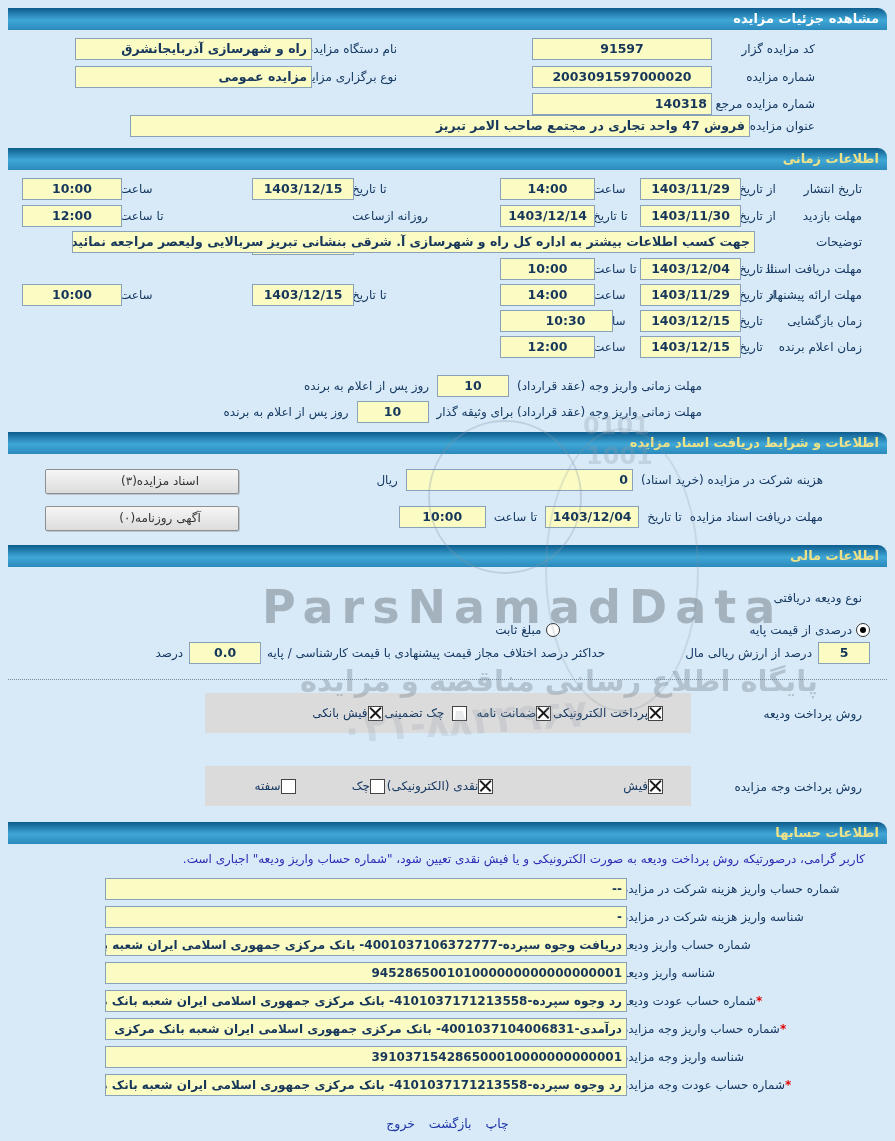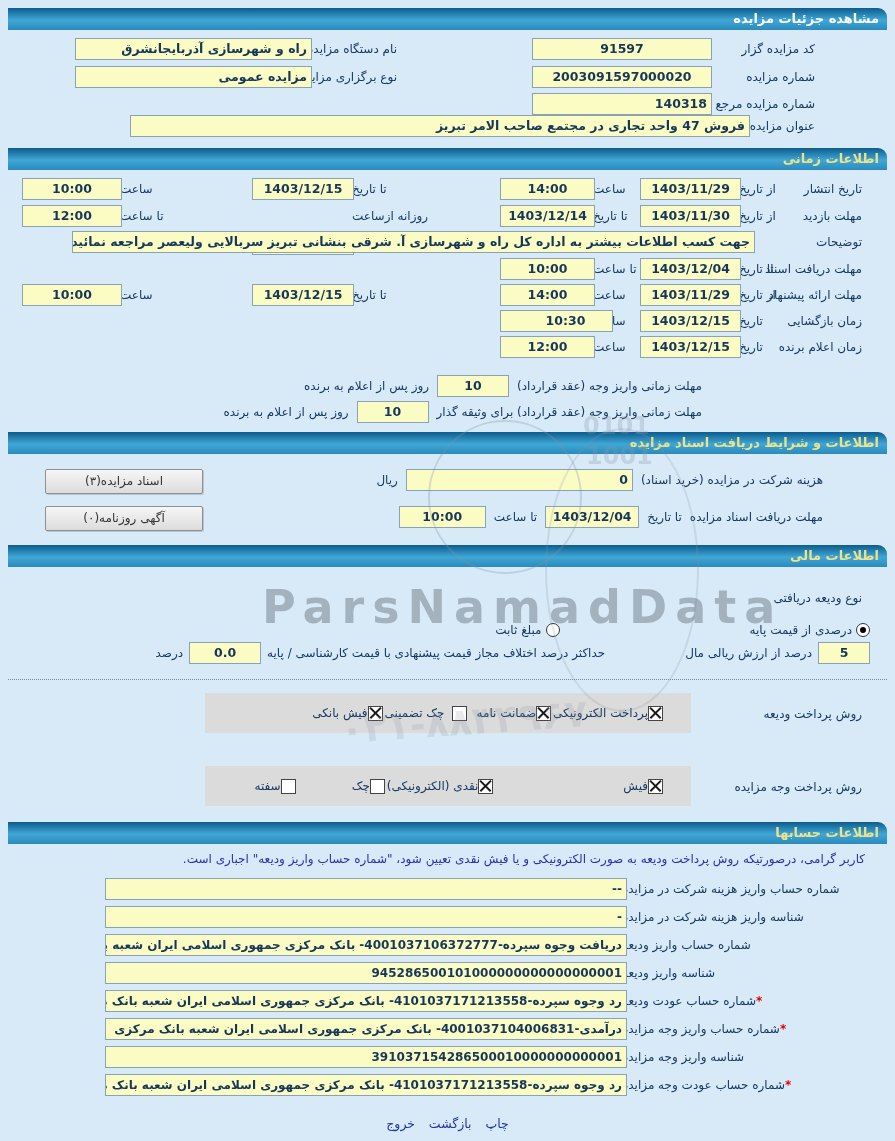--- a/index.html
+++ b/index.html
@@ -13,21 +13,21 @@
   .l{position:absolute;white-space:nowrap;line-height:22px;color:#173a63;}
   .f{position:absolute;height:20px;line-height:20px;background:#fbfcc4;border:1px solid #8aa2b8;
      padding:0 4px;font-size:12.5px;font-weight:600;color:#16365a;white-space:nowrap;overflow:hidden;box-sizing:content-box;}
   .center{text-align:center}
   .flexrow{position:absolute;display:flex;align-items:center;height:24px;column-gap:8px;}
   .flexrow .fi{position:static;height:20px;line-height:20px;background:#fbfcc4;border:1px solid #8aa2b8;
      padding:0 4px;font-size:12.5px;font-weight:600;color:#16365a;white-space:nowrap;overflow:hidden;}
   .fl{white-space:nowrap;color:#173a63;}
   .btn{position:absolute;width:156px;height:23px;line-height:22px;text-align:center;
        background:linear-gradient(#f6f6f6,#dcdcdc);border:1px solid #8f8f8f;border-radius:2px;
-       color:#333;font-size:12px;box-shadow:1px 1px 0 #b9c6d2;}
+       color:#333;font-size:12px;box-shadow:1px 1px 0 #b9c6d2;padding-left:36px;}
   .band{position:absolute;left:205px;width:486px;height:40px;background:#dbdbdb;
         display:flex;align-items:center;box-sizing:border-box;padding:0 28px 0 8px;}
   .cbitem{display:flex;align-items:center;margin-left:2px;}
   .cb{width:13px;height:13px;border:1px solid #444;background:#fff;position:relative;flex:none;}
   .cb.checked::before,.cb.checked::after{content:"";position:absolute;top:5.5px;left:-1px;width:15px;height:1.6px;background:#1a1a1a;}
   .cb.checked::before{transform:rotate(45deg);}
   .cb.checked::after{transform:rotate(-45deg);}
   .radio{width:12px;height:12px;border:1px solid #333;border-radius:50%;background:#fff;position:relative;flex:none;}
   .radio.checked::after{content:"";position:absolute;left:2.5px;top:2.5px;width:6px;height:6px;border-radius:50%;background:#000;}
   .req{color:#e00000;font-weight:bold;}
@@ -253,15 +253,16 @@
     <a href="#">چاپ</a>
     <a href="#">بازگشت</a>
     <a href="#">خروج</a>
   </div>
 
   <div class="wm wm-circle"></div>
   <div class="wm wm-ellipse"></div>
   <div class="wm wm-d" style="left:583px;top:412px;">0101</div>
   <div class="wm wm-d" style="left:586px;top:442px;">1001</div>
   <div class="wm wm-brand">ParsNamadData</div>
+  <div class="wm wm-fa">پایگاه اطلاع رسانی مناقصه و مزایده</div>
   <div class="wm wm-phone">۰۲۱-۸۸۳۴۹۶۷۰۰</div>
 
 </div>
 
 </body></html>

